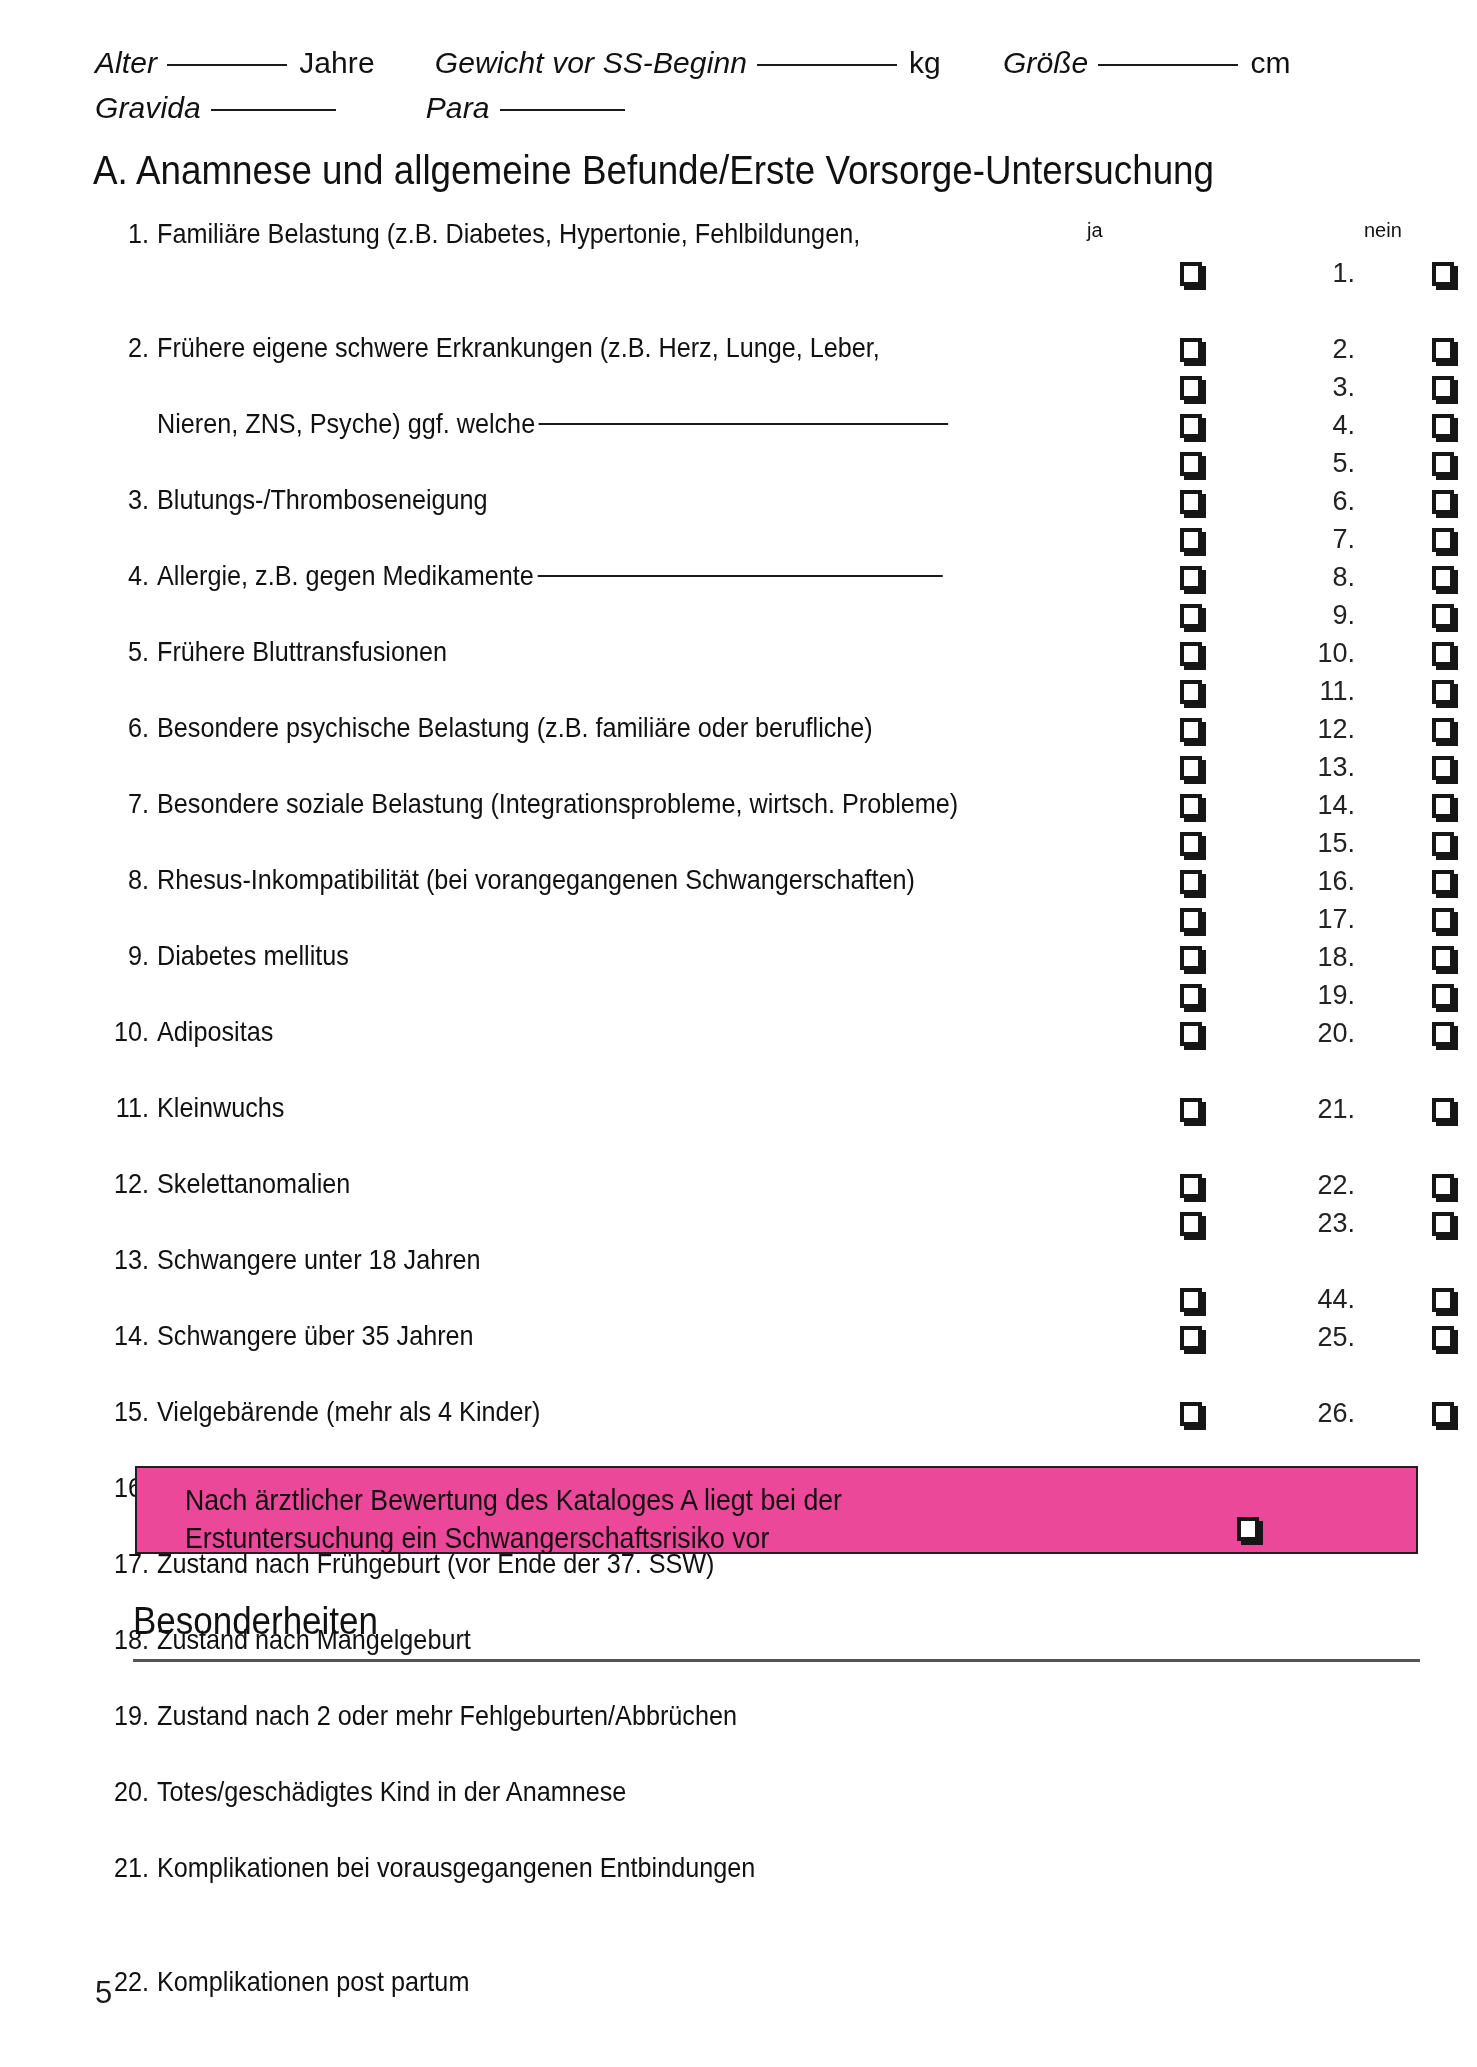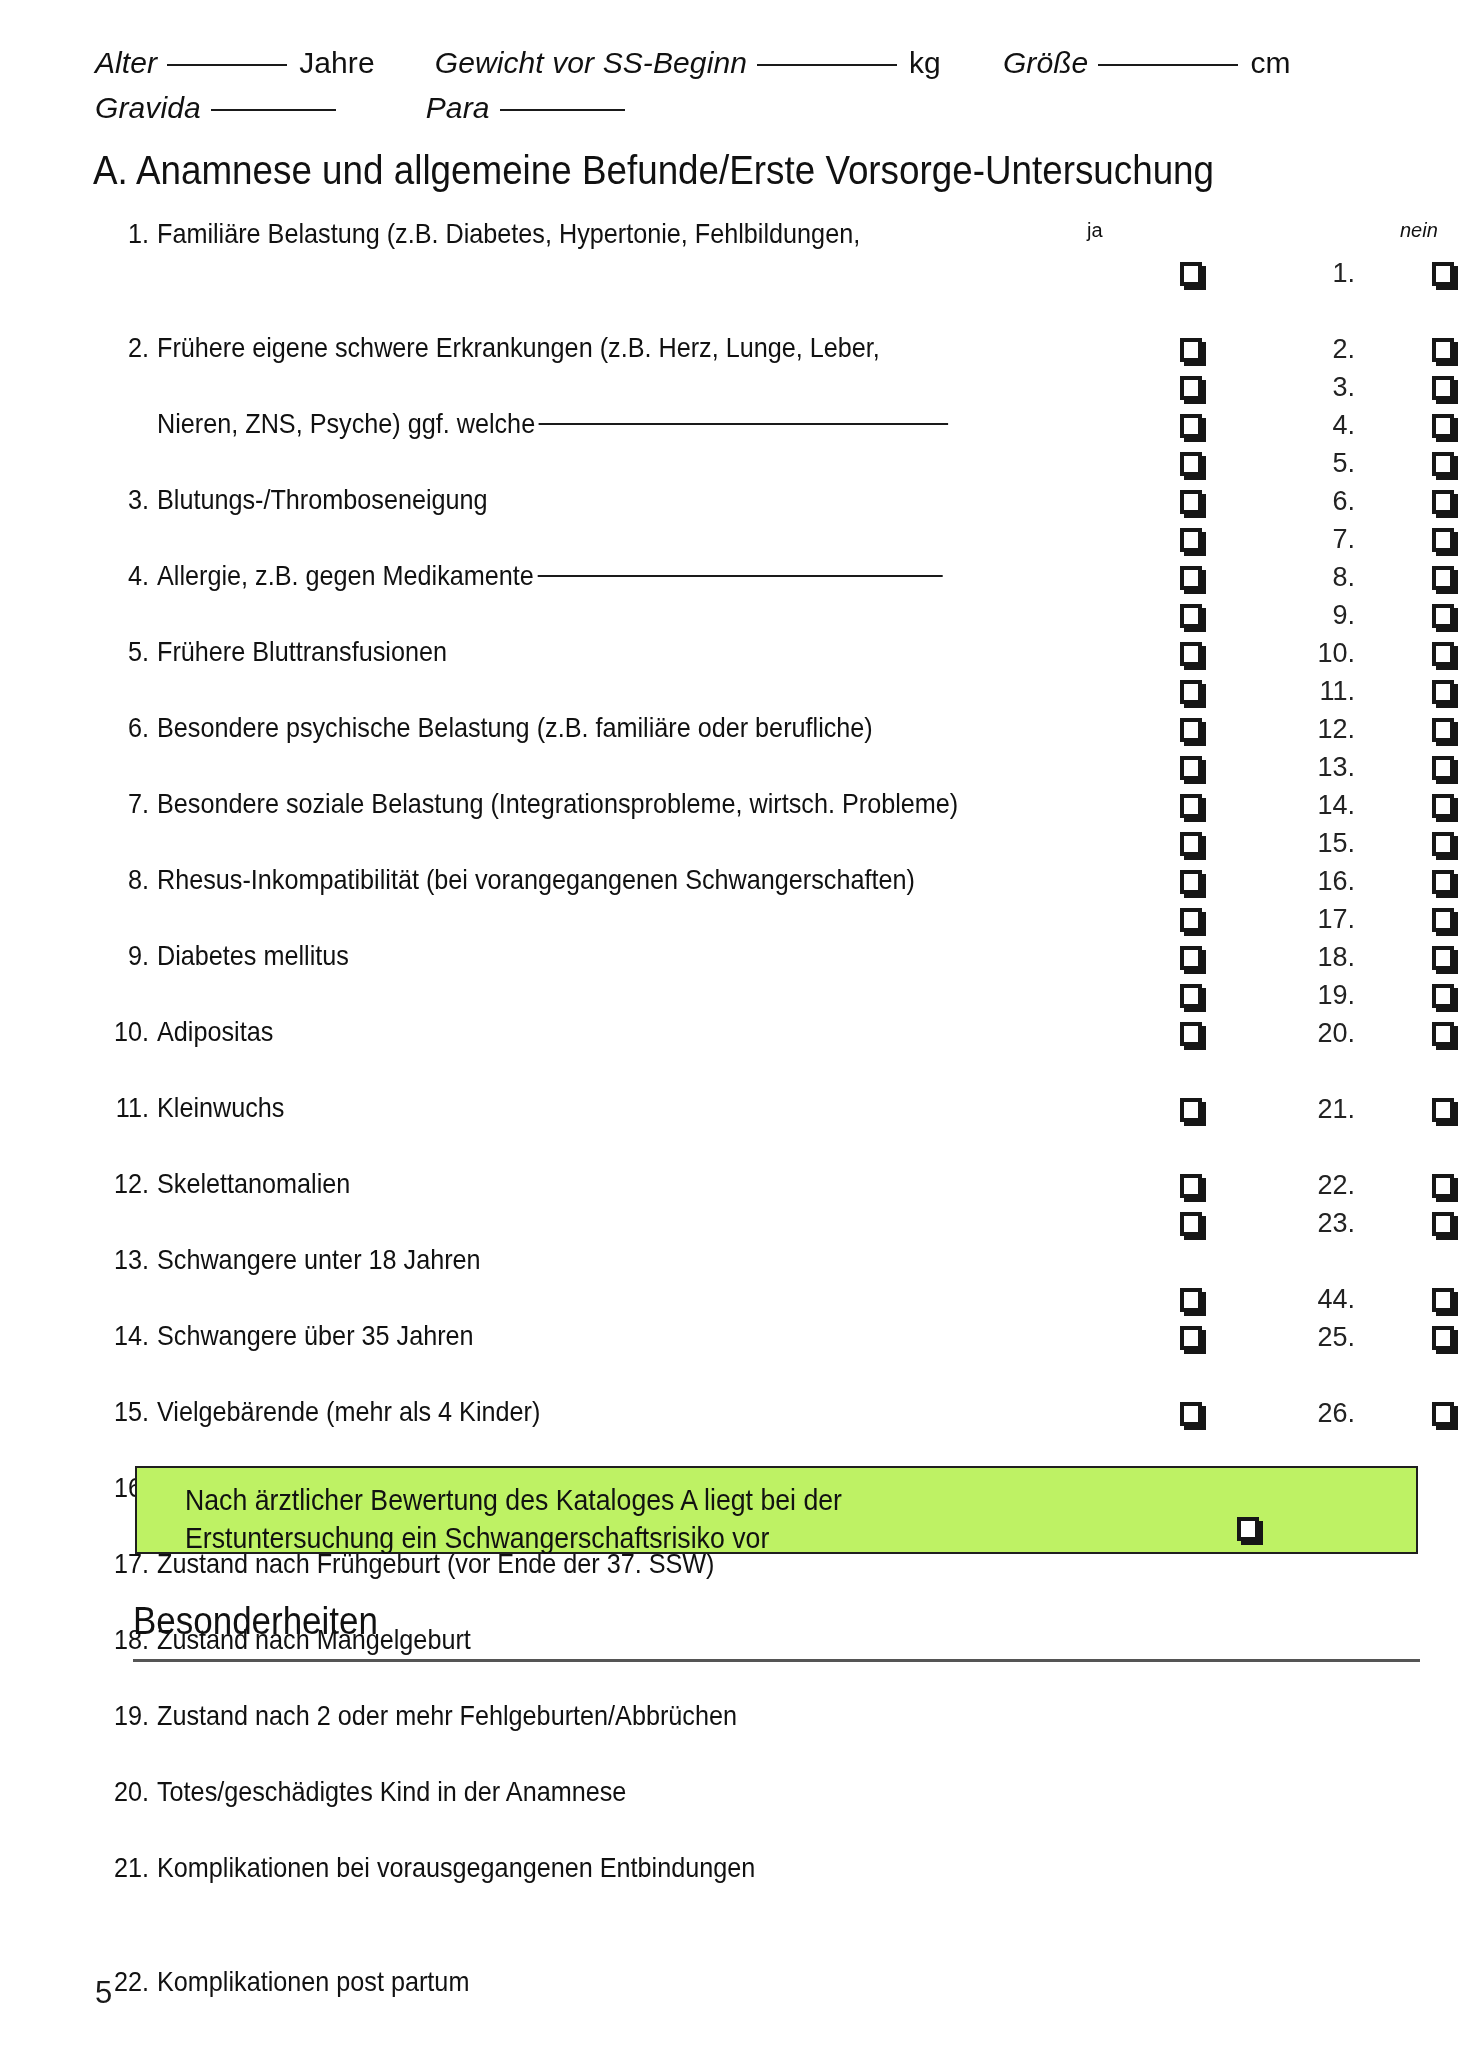--- a/index.html
+++ b/index.html
@@ -71,21 +71,21 @@
     color: #111;
   }
 
   
   .col-head {
     position: absolute;
     font-size: 20px;
     color: #111;
   }
   .col-head-ja   { left: 1087px; top: 219px; }
-  .col-head-nein { left: 1400px; top: 219px; font-style: italic; }
+  .col-head-nein { left: 1364px; top: 219px; }
 
   
   .catalog {
     position: absolute;
     left: 95px;
     top: 218px;
     width: 1330px;
   }
   .cat-row {
     position: relative;
@@ -147,21 +147,21 @@
     color: #222;
   }
 
   
   .risk-box {
     position: absolute;
     left: 135px;
     top: 1466px;
     width: 1283px;
     height: 88px;
-    background: #bef264;
+    background: #ec4899;
     border: 2px solid #1f1f1f;
     box-sizing: border-box;
   }
   .risk-text {
     position: absolute;
     left: 48px;
     top: 13px;
     font-size: 29px;
     font-stretch: condensed;
     transform: scaleX(0.92);

